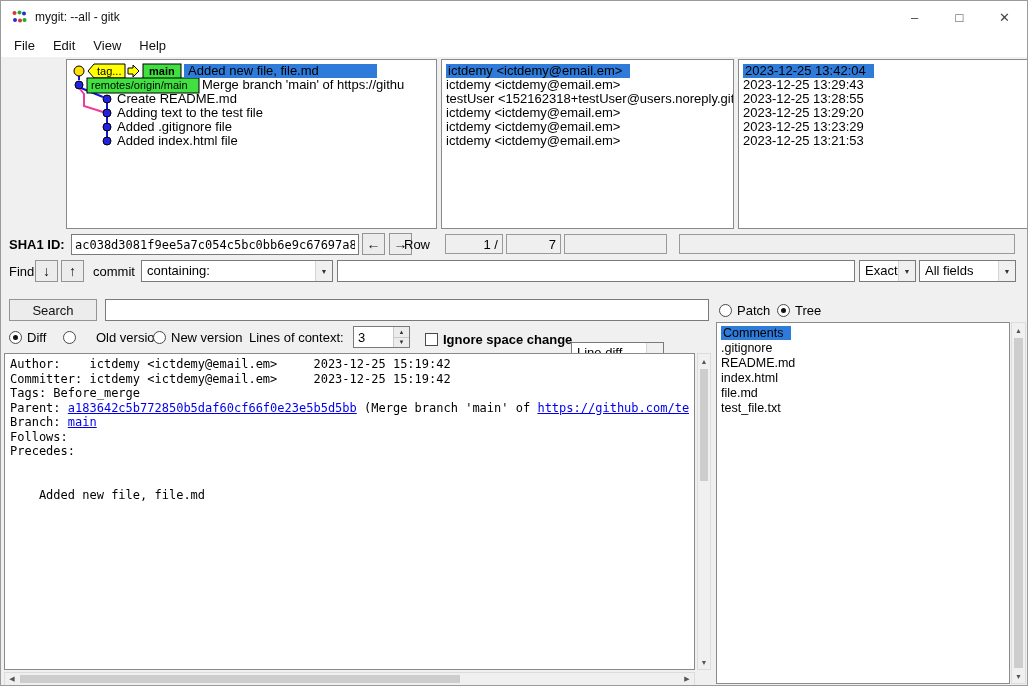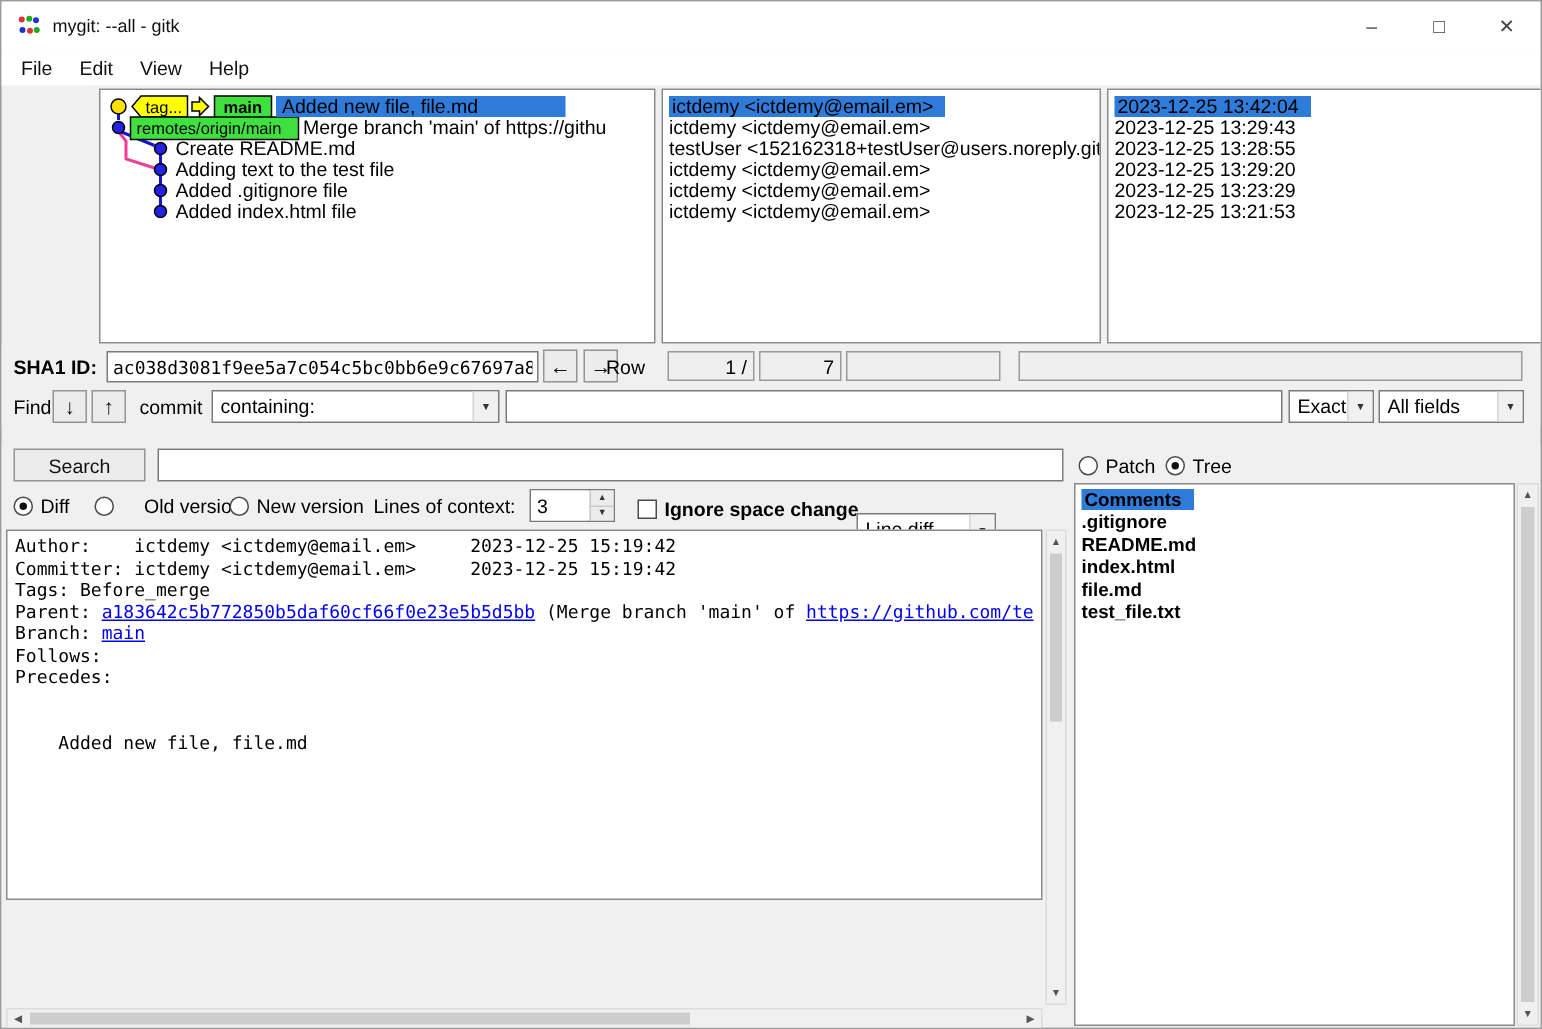--- a/index.html
+++ b/index.html
@@ -76,28 +76,28 @@
   .radio{ width:13px; height:13px; border:1px solid #4a4a4a; border-radius:50%; background:#fff;
           display:inline-block; position:relative; flex:none; }
   .radio.sel::after{ content:""; position:absolute; inset:3px; border-radius:50%; background:#111; }
   .check{ width:13px; height:13px; border:1px solid #4a4a4a; background:#fff; display:inline-block; flex:none; }
   .ctl{ position:absolute; display:flex; align-items:center; gap:5px; font-size:13px; height:16px; }
 
   
   .lower{ position:absolute; top:284px; left:0; right:0; bottom:0; background:var(--chrome);margin-top:11px; }
   .leftcol{ position:absolute; left:0; top:0; width:712px; height:100%; }
   .rightcol{ position:absolute; left:712px; top:0; width:314px; height:100%; }
-  .detail{ position:absolute; left:3px; top:57px; width:691px; height:247px; background:#fff;
+  .detail{ position:absolute; left:3px; top:57px; width:691px; height:317px; background:#fff;
            border:1px solid var(--bord); overflow:hidden; padding:3px 5px;
            font-family:"DejaVu Sans Mono",monospace; font-size:12px; }
   .dl{ min-height:14.5px; line-height:14.5px; white-space:pre; overflow:hidden; }
   .lnk{ color:var(--link); text-decoration:underline; }
   .filepane{ position:absolute; left:3px; top:26px; width:294px; height:362px; background:#fff;
              border:1px solid var(--bord); overflow:hidden; padding-top:3px; }
-  .frow{ height:15px; line-height:15px; font-size:12.5px; padding-left:4px; white-space:pre;font-weight:bold; }
+  .frow{ height:15px; line-height:15px; font-size:12.5px; padding-left:4px; white-space:pre; }
   .spin{ position:absolute; background:#fff; border:1px solid var(--ebord); }
   .spin input{ position:absolute; left:0; top:0; bottom:0; width:38px; border:0; outline:none;
                font-size:13px; padding-left:4px; }
   .spinbtns{ position:absolute; right:0; top:0; bottom:0; width:16px; display:flex; flex-direction:column; }
   .spinbtn{ flex:1; background:#ececec; border-left:1px solid #c9c9c9; display:flex; align-items:center;
             justify-content:center; font-size:6px; color:#333; }
   .spinbtn + .spinbtn{ border-top:1px solid #c9c9c9; }
 </style>
 </head>
 <body>

